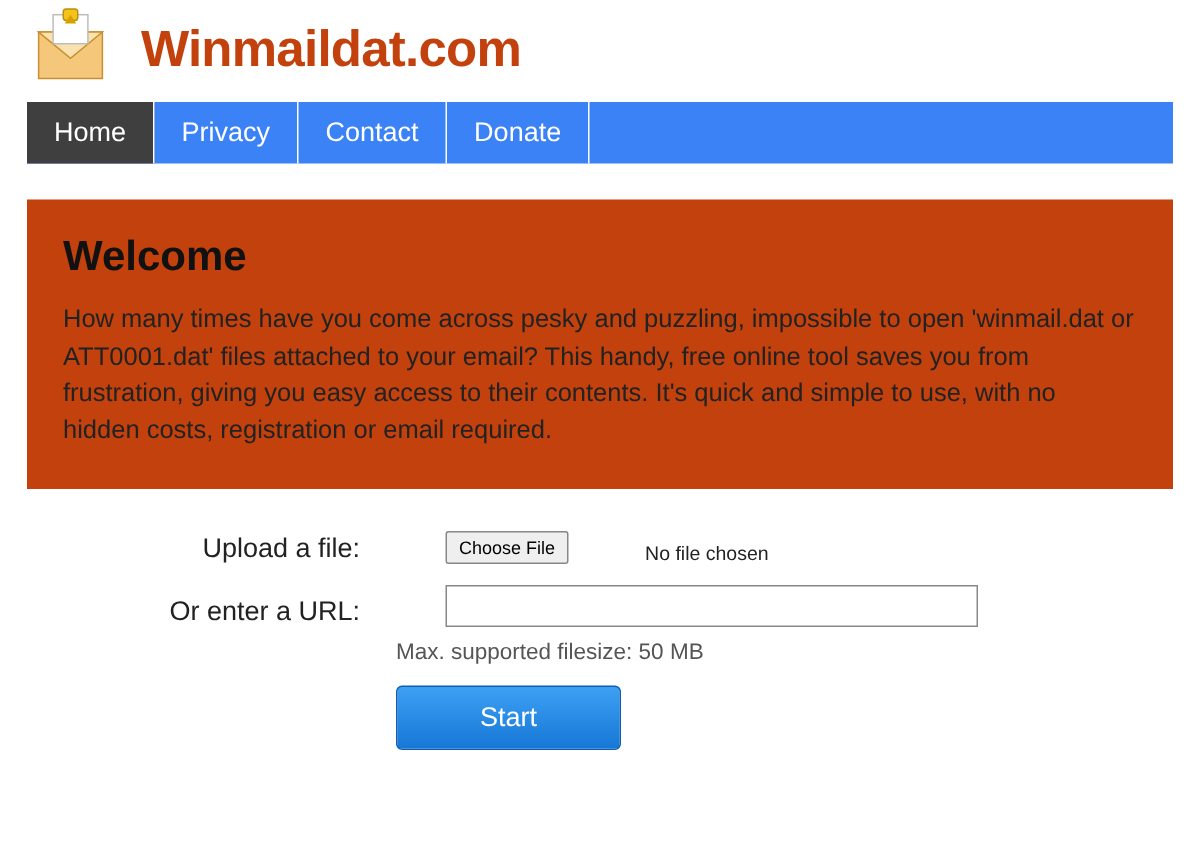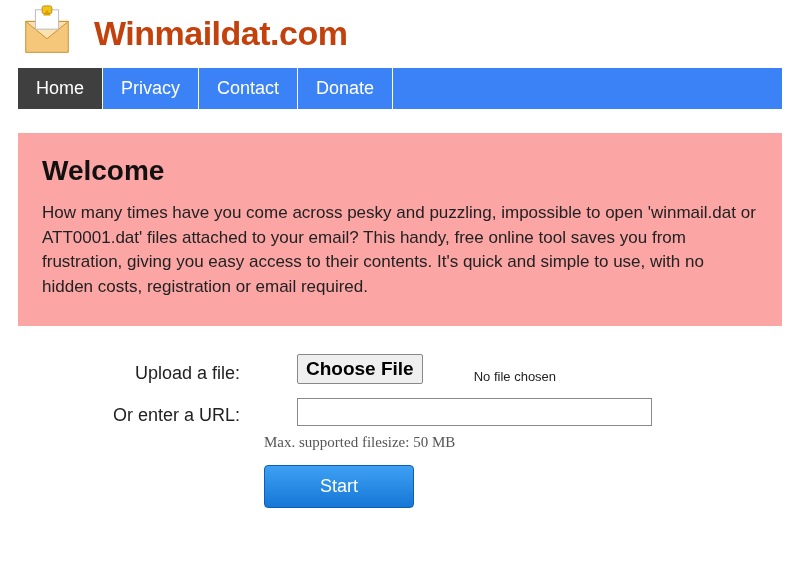--- a/index.html
+++ b/index.html
@@ -34,21 +34,21 @@
     .nav-item {
       color: #fff;
       font-size: 18px;
       padding: 10px 18px;
       border-right: 1px solid #fff;
       cursor: pointer;
       user-select: none;
     }
     .nav-item.active { background: #3f3f3f; }
     .welcome-box {
-      background: #fca5a5;
+      background: #c2410c;
       margin: 24px 18px 0 18px;
       padding: 22px 24px 26px 24px;
     }
     .welcome-title {
       font-size: 28px;
       font-weight: bold;
       margin-bottom: 14px;
       color: #111;
     }
     .welcome-text {
@@ -68,27 +68,26 @@
     }
     .form-label {
       width: 210px;
       text-align: right;
       font-size: 18px;
       padding-right: 12px;
       color: #222;
     }
     .file-button {
       font-family: Arial, sans-serif;
-      font-size: 19px;
+      font-size: 12px;
       padding: 3px 8px;
       background: #efefef;
       border: 1px solid #888;
       border-radius: 2px;
       cursor: pointer;
-      font-weight: bold;
     }
     .file-status {
       font-size: 13px;
       margin-left: 6px;
       color: #222;
     }
     .url-input {
       width: 355px;
       height: 28px;
       border: 1px solid #888;
@@ -97,21 +96,20 @@
     }
     .hint-row {
       display: flex;
       margin-top: -6px;
       margin-bottom: 14px;
     }
     .hint-text {
       font-size: 15px;
       color: #555;
       margin-left: 222px;
-      font-family: Liberation Serif, serif;
     }
     .submit-row {
       margin-left: 222px;
       margin-top: 6px;
     }
     .start-button {
       background: linear-gradient(to bottom, #3ea0f3, #1677d6);
       color: #fff;
       font-size: 18px;
       border: 1px solid #0d5fb5;

